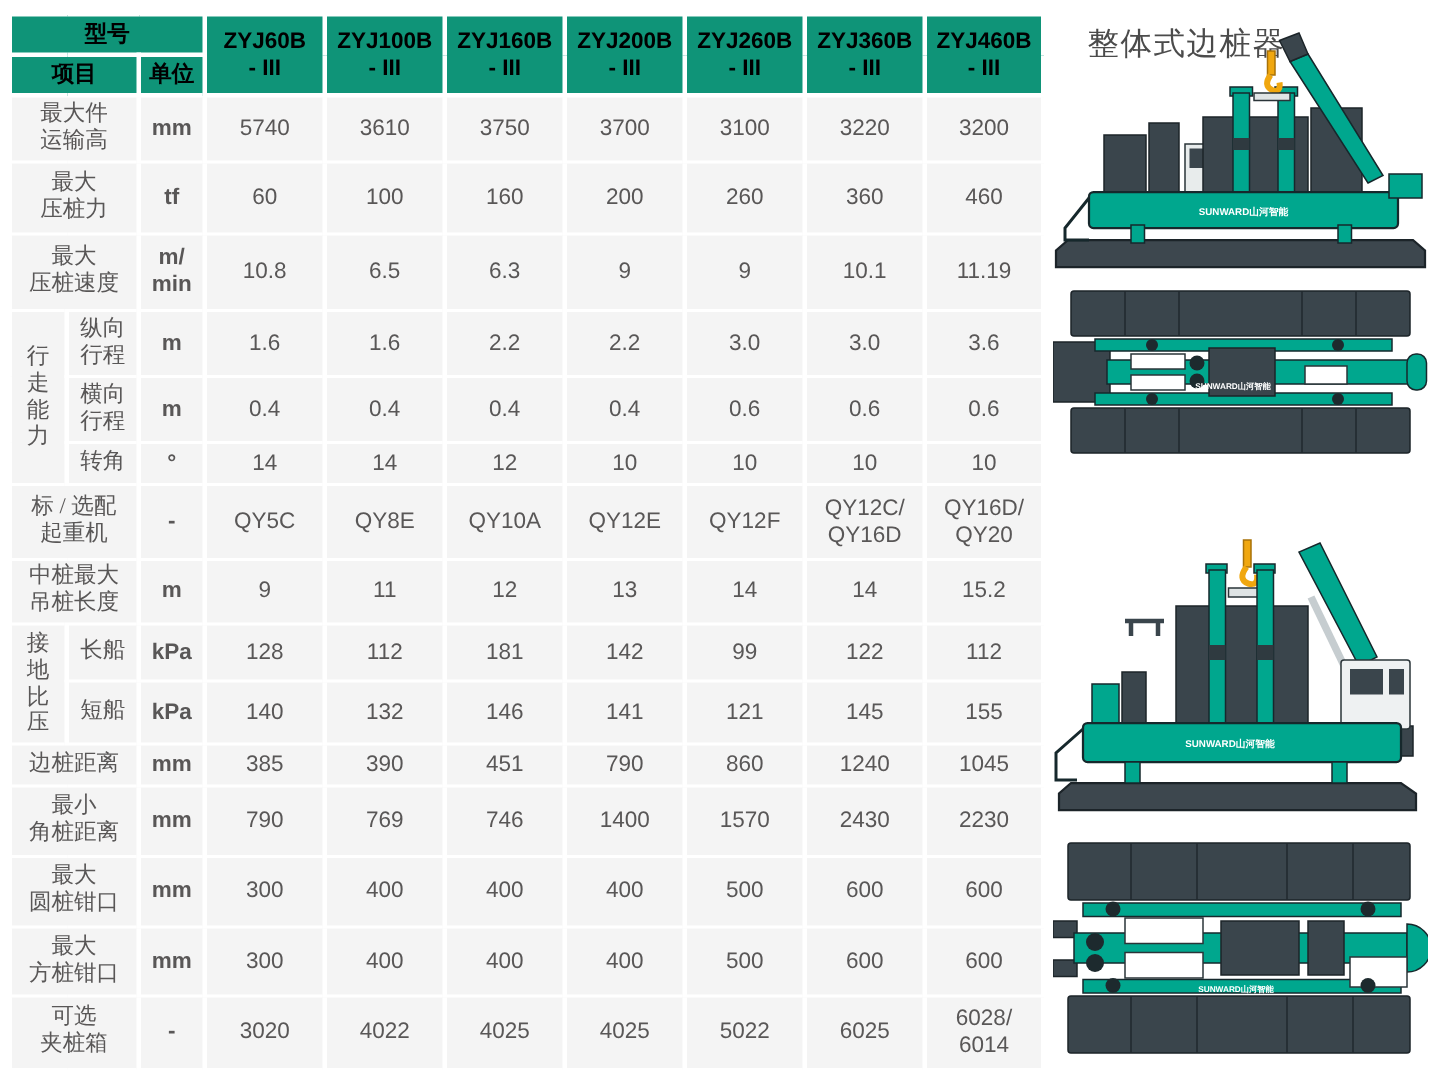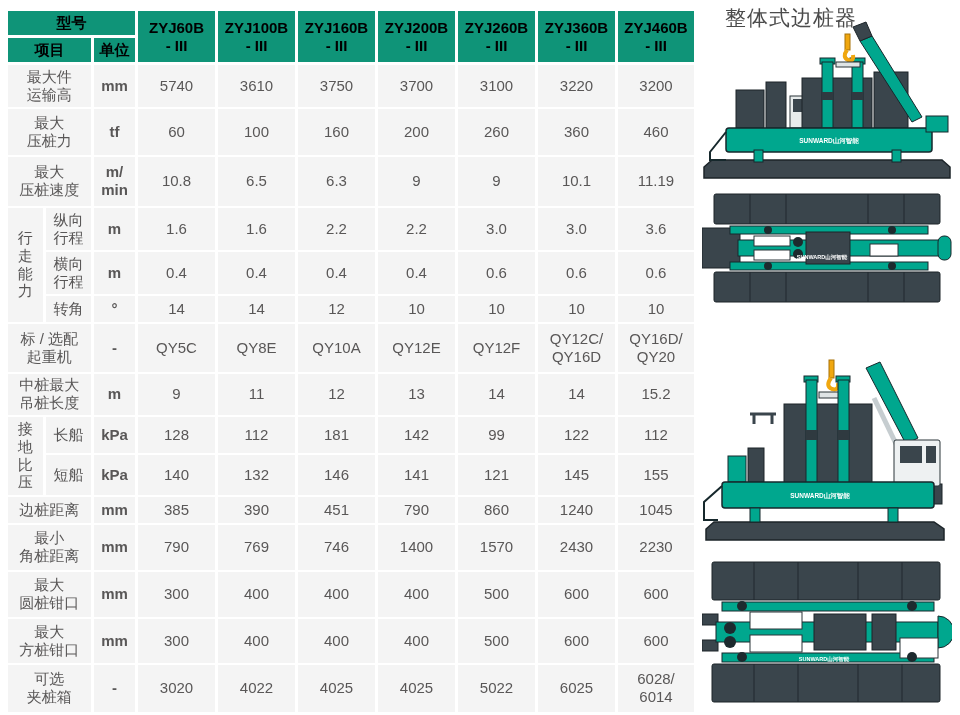--- a/index.html
+++ b/index.html
@@ -8,28 +8,28 @@
   
   .table-wrap{position:absolute;left:5px;top:8px;width:688px;}
   table.spec{border-collapse:collapse;table-layout:fixed;width:688px;
              border-bottom:2px solid #d9d9d9;}
   table.spec th,table.spec td{
     text-align:center;vertical-align:middle;white-space:pre-line;
     line-height:1.18;padding:1px 0;border:2px solid #fff;}
   table.spec th{background:#0f9478;color:#000000;font-size:15px;font-weight:bold;
                 border-width:3px;}
   table.spec td{background:#f4f4f4;color:#595757;font-size:15px;border-right-width:3px;}
-  td.lbl{font-size:14.5px;}
+  td.lbl{font-size:14.5px;font-family:Liberation Serif, serif;}
   td.unit{font-size:14px;font-weight:bold;}
   td.grp{font-size:14.5px;line-height:1.3;}
   
   .panel{position:absolute;left:698px;top:0;width:262px;height:715px;}
   .panel-label{position:absolute;color:#4b4b4b;font-size:21px;font-weight:500;
                letter-spacing:1px;white-space:nowrap;}
-  #label-integral{left:27px;top:4px;}
+  #label-integral{left:27px;top:15px;}
   #label-hanging{left:10px;top:360px;}
   .illu{position:absolute;}
   #illu1{left:0;top:20px;width:258px;height:168px;}
   #illu2{left:4px;top:192px;width:250px;height:112px;}
   #illu3{left:0;top:352px;width:258px;height:198px;}
   #illu4{left:4px;top:558px;width:250px;height:148px;}
   svg text.brand{fill:#ffffff;font-family:"Liberation Sans",sans-serif;font-weight:bold;}
 </style>
 </head>
 <body>

